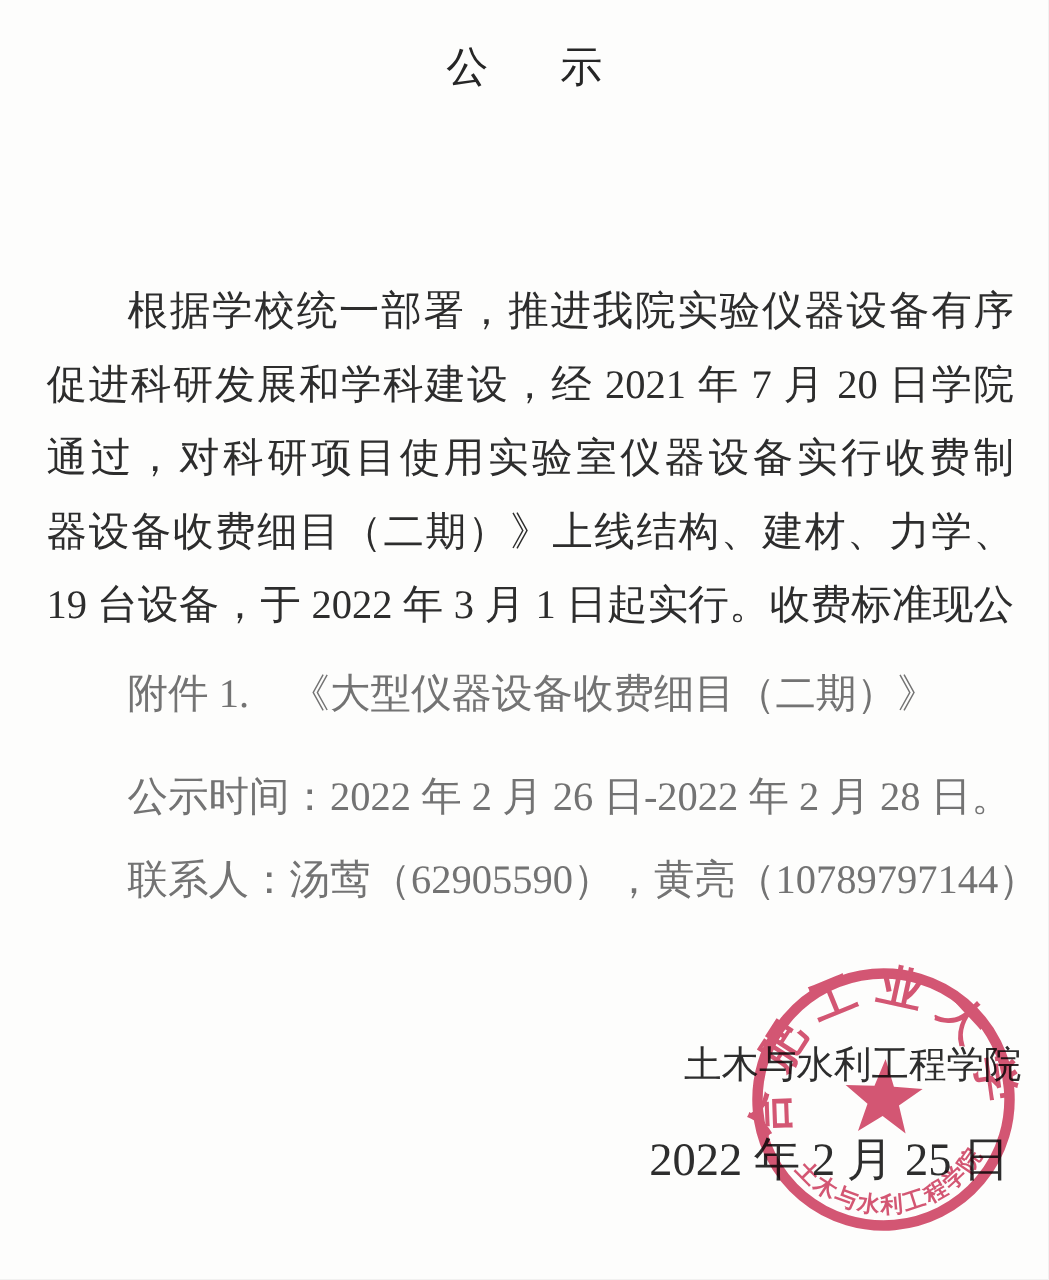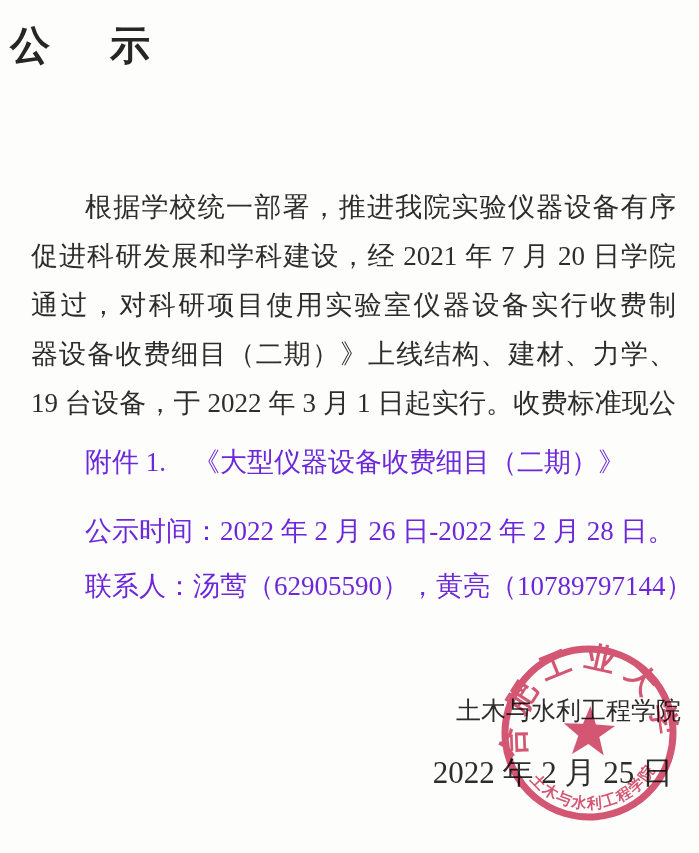--- a/index.html
+++ b/index.html
@@ -15,23 +15,24 @@
     background: #fdfdfc;
     overflow: hidden;
     font-family: "Liberation Serif", "DejaVu Serif", serif;
     color: #2d2d2d;
   }
   .notice-title {
     position: absolute;
     top: 22px;
     left: 0;
     width: 100%;
+    text-align: center;
     font-family: "Liberation Sans", "DejaVu Sans", sans-serif;
-    font-weight: 700;
-    font-size: 40px;
+    font-weight: 400;
+    font-size: 28px;
     line-height: 46px;
     letter-spacing: 10px;
     text-indent: 10px;
     color: #262626;
     white-space: pre;
   }
   .main-paragraph {
     position: absolute;
     left: 31px;
     top: 183px;
@@ -47,21 +48,21 @@
   }
   .para-line.first-line {
     text-indent: 54px;
   }
   .single-line {
     position: absolute;
     left: 85px;
     font-size: 27px;
     line-height: 36px;
     white-space: pre;
-    color: #6d28d9;
+    color: #737373;
   }
   #attachment-line { top: 444px; }
   #period-line     { top: 513px; }
   #contact-line    { top: 568px; }
   .signature {
     position: absolute;
     top: 694px;
     right: 18px;
     font-size: 25px;
     line-height: 34px;

